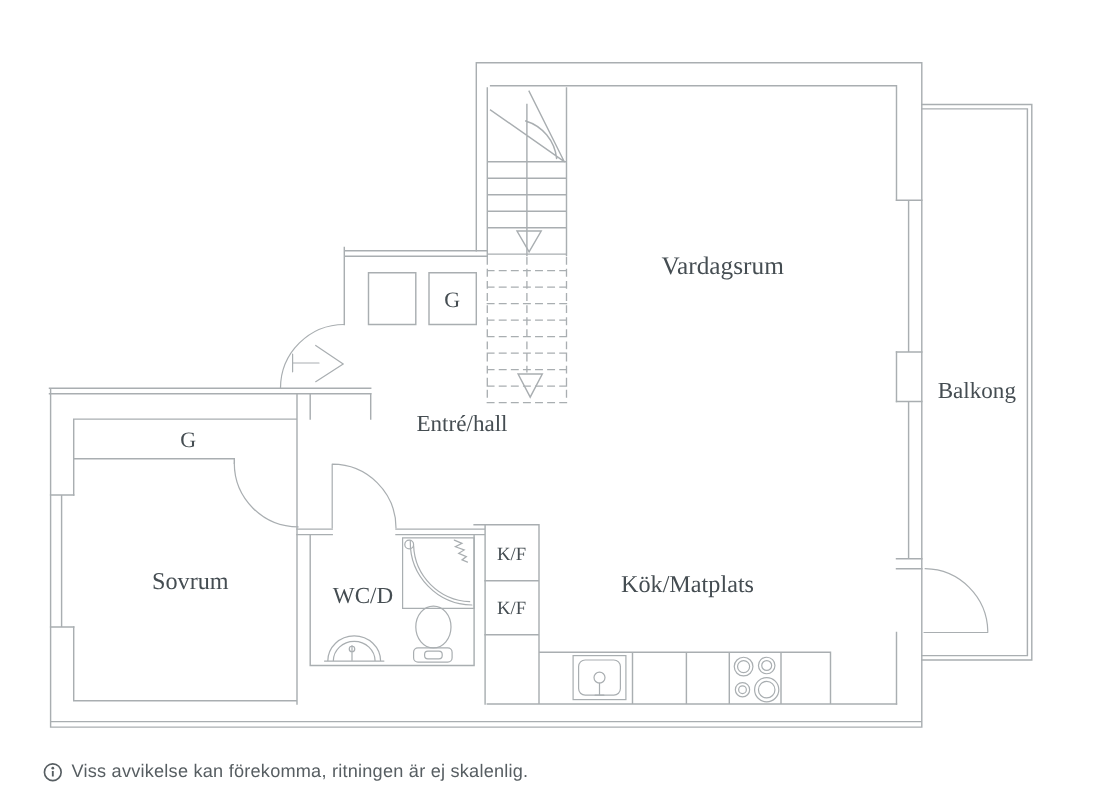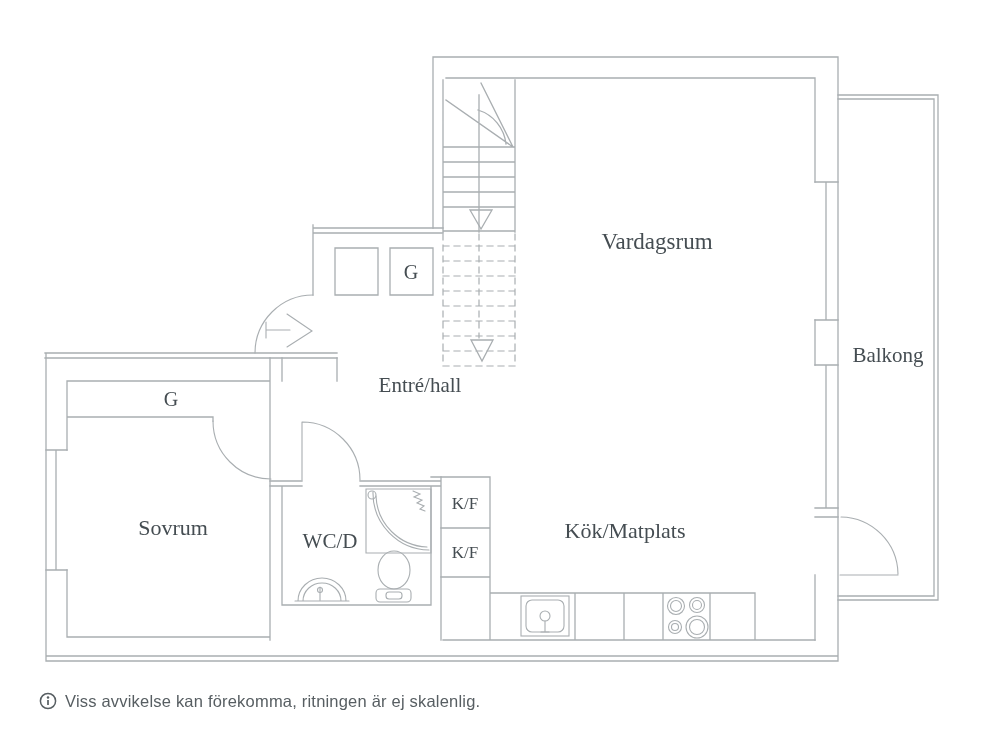--- a/index.html
+++ b/index.html
@@ -9,21 +9,21 @@
     --bg:#ffffff;
   }
   html,body{margin:0;padding:0;background:var(--bg);}
   .stage{position:relative;width:1000px;height:738px;background:var(--bg);overflow:hidden;
          font-family:"Liberation Serif","DejaVu Serif",serif;}
   svg{position:absolute;left:0;top:0;}
   .w{stroke:var(--wall);stroke-width:1.3;fill:none;stroke-linecap:square;}
   .w2{stroke:var(--wall);stroke-width:1.1;fill:none;stroke-linecap:round;}
   .wd{stroke:var(--wall);stroke-width:1.2;fill:none;stroke-dasharray:6 5;stroke-linecap:square;}
   .room-label{fill:var(--label);font-family:"Liberation Serif","DejaVu Serif",serif;}
-  .footer{position:absolute;left:39px;top:692px;display:flex;align-items:flex-start;gap:8px;
+  .footer{position:absolute;left:39px;top:692px;display:flex;align-items:flex-end;gap:8px;
           font-family:"Liberation Sans","DejaVu Sans",sans-serif;color:var(--footer);
           font-size:16.5px;letter-spacing:.2px;}
   .footer svg{position:static;flex:0 0 auto;}
 </style>
 </head>
 <body>
 
 <div class="stage">
 
   <svg width="1000" height="738" viewBox="0 0 1000 738">

